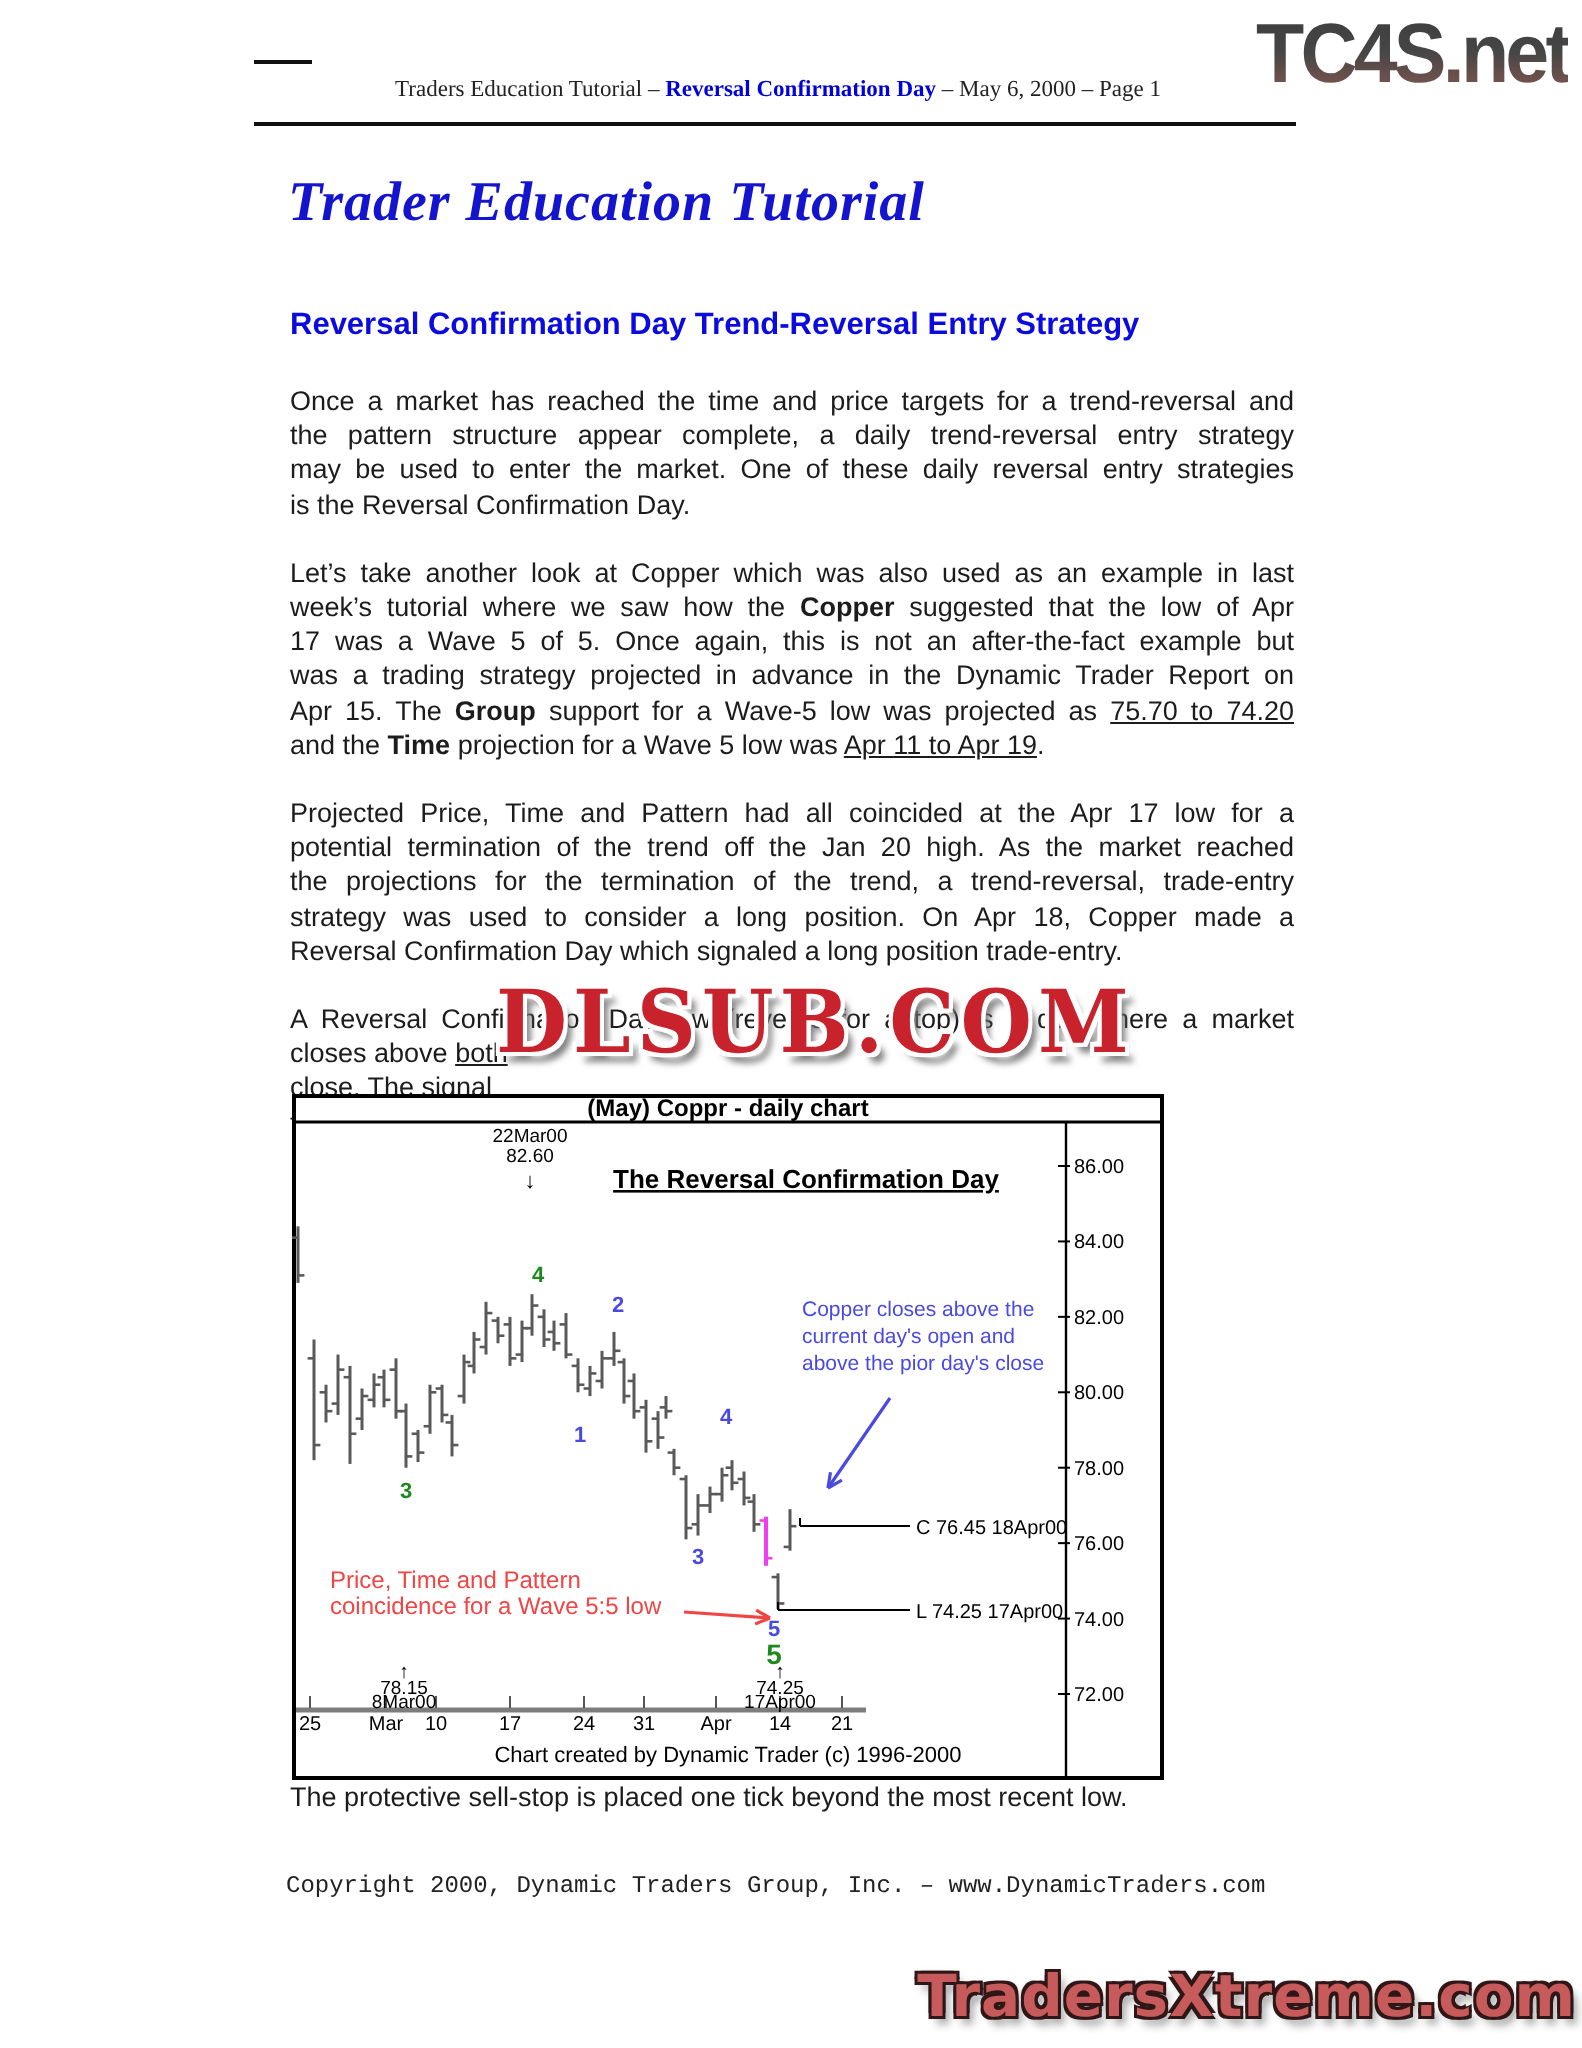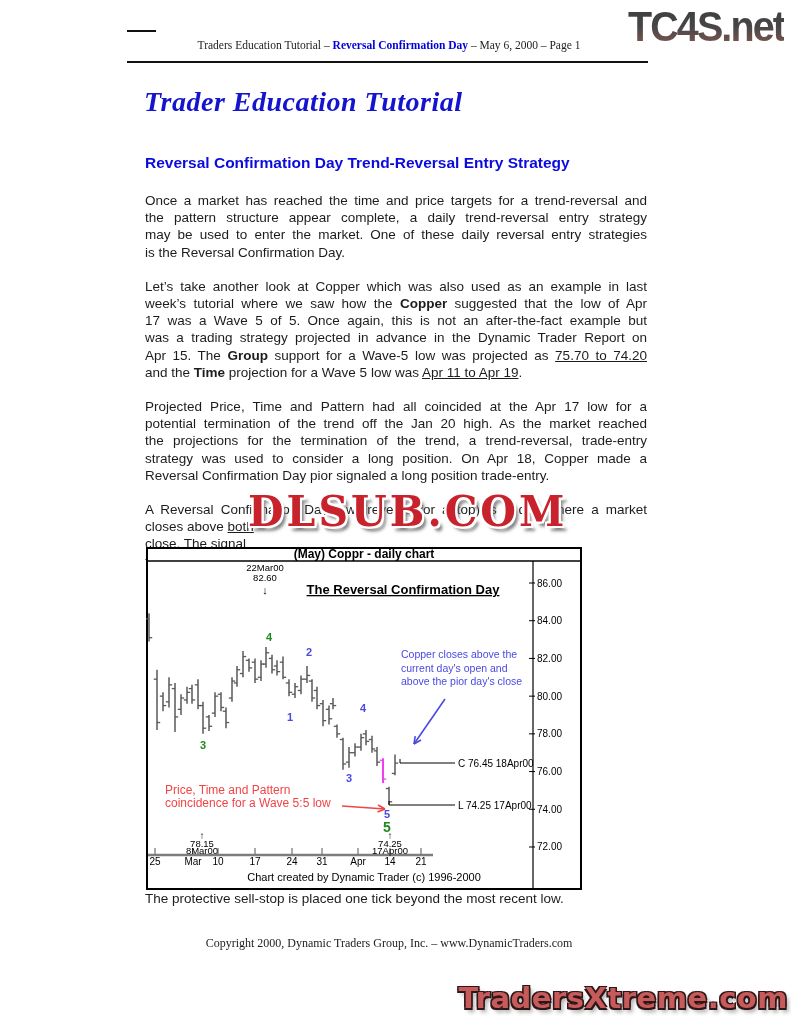--- a/index.html
+++ b/index.html
@@ -26,22 +26,22 @@
   .line.just{text-align:justify;text-align-last:justify;}
   .line.split{display:flex;justify-content:space-between;flex-direction:column;}
   .seg-b{font-weight:bold;}
   .seg-u{text-decoration:underline;}
   .watermark{position:absolute;left:248px;top:487px;font-family:"DejaVu Serif",serif;font-weight:bold;
         font-size:41px;letter-spacing:3px;color:#c8232c;transform:scaleY(1.06);
         text-shadow:-2px -2px 0 #fff,2px -2px 0 #fff,-2px 2px 0 #fff,2px 2px 0 #fff,
         -2px 0 0 #fff,2px 0 0 #fff,0 -2px 0 #fff,0 2px 0 #fff,4px 5px 3px rgba(110,110,110,.85);}
   .chart{position:absolute;left:146px;top:547px;width:516px;height:343px;}
   .caption{position:absolute;left:145px;top:891px;width:502px;font-size:13.5px;}
-  .footer{position:absolute;left:131px;top:936px;width:516px;text-align:center;
-        font-family:Liberation Serif, serif;font-size:12px;color:#222;}
+  .footer{position:absolute;left:143px;top:936px;width:516px;text-align:left;
+        font-family:Liberation Mono, monospace;font-size:12px;color:#222;}
   .tx-logo{position:absolute;top:981px;right:3px;font-family:"DejaVu Sans",sans-serif;font-weight:bold;
         font-size:29px;color:#c75b5b;letter-spacing:0.5px;
         text-shadow:-1.5px -1.5px 0 #301717,1.5px -1.5px 0 #301717,-1.5px 1.5px 0 #301717,
         1.5px 1.5px 0 #301717,0 0 5px #e8e8e8,3px 4px 4px rgba(150,150,150,.95);}
   svg text{font-family:"Liberation Sans",sans-serif;}
 </style>
 </head>
 <body>
 
 <div class="page">
@@ -71,21 +71,21 @@
           <div class="line just"><span>17 was a Wave 5 of 5. Once again, this is not an after-the-fact example but</span></div>
           <div class="line just"><span>was a trading strategy projected in advance in the Dynamic Trader Report on</span></div>
           <div class="line just"><span>Apr 15. The </span><span class="seg-b">Group</span><span> support for a Wave-5 low was projected as </span><span class="seg-u">75.70 to 74.20</span></div>
           <div class="line"><span>and the </span><span class="seg-b">Time</span><span> projection for a Wave 5 low was </span><span class="seg-u">Apr 11 to Apr 19</span><span>.</span></div>
         </div>
         <div class="para">
           <div class="line just"><span>Projected Price, Time and Pattern had all coincided at the Apr 17 low for a</span></div>
           <div class="line just"><span>potential termination of the trend off the Jan 20 high. As the market reached</span></div>
           <div class="line just"><span>the projections for the termination of the trend, a trend-reversal, trade-entry</span></div>
           <div class="line just"><span>strategy was used to consider a long position. On Apr 18, Copper made a</span></div>
-          <div class="line"><span>Reversal Confirmation Day pior signaled a long position trade-entry.</span></div>
+          <div class="line"><span>Reversal Confirmation Day which signaled a long position trade-entry.</span></div>
         </div>
         <div class="para">
           <div class="line just"><span>A Reversal Confirmation Day low (reverse for a top) is a day where a market</span></div>
           <div class="line split">
             <span><span>closes above </span><span class="seg-u">both</span></span>
             <span><span>close. The signal</span></span>
           </div>
           <div class="line"><span>to go long is on the</span></div>
         </div>
       </div>

